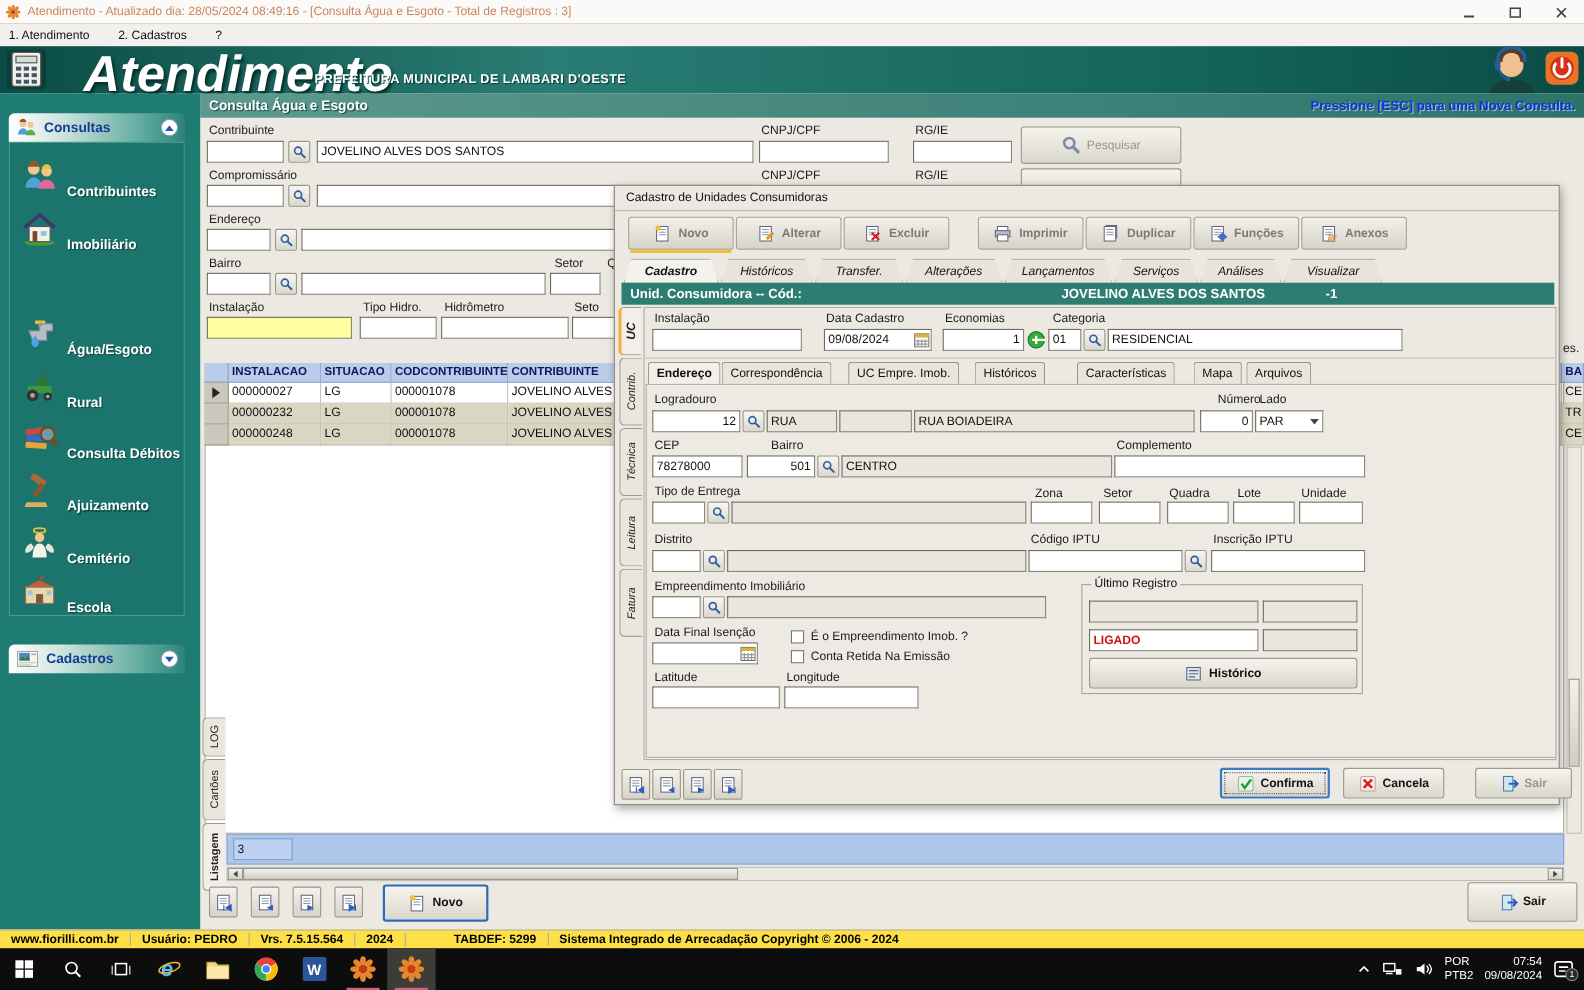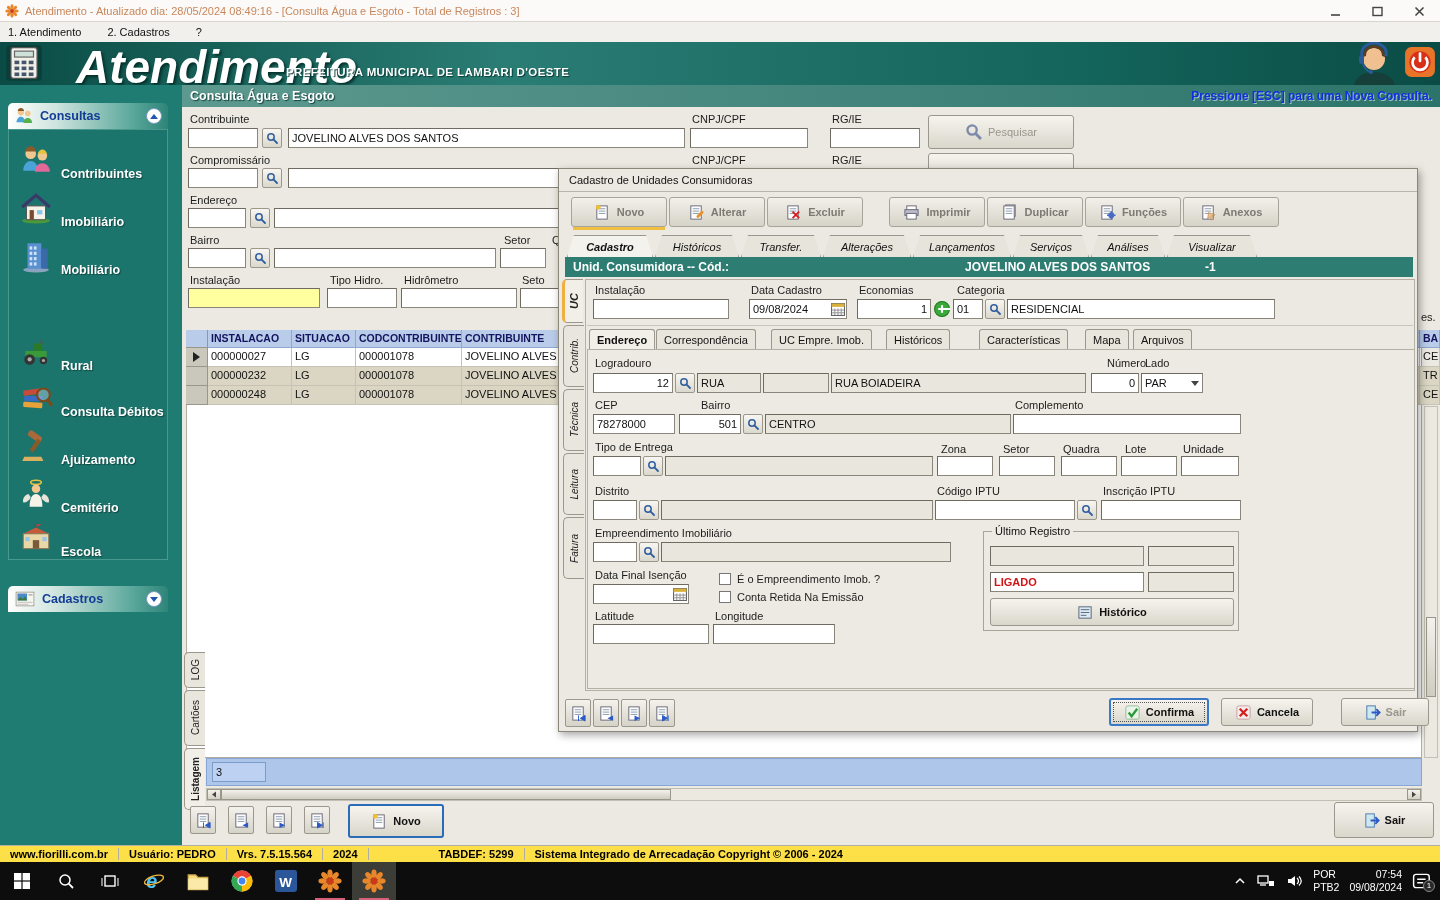--- a/index.html
+++ b/index.html
@@ -210,39 +210,30 @@
             <svg width="34" height="34" viewBox="0 0 32 32">
               <ellipse cx="16" cy="28" rx="13" ry="2.5" fill="#4a9a3a"></ellipse>
               <rect x="7" y="14" width="18" height="13" fill="#f5f2ea" stroke="#555"></rect>
               <path d="M3 15 16 4l13 11" fill="none" stroke="#3a3a6a" stroke-width="3"></path>
               <rect x="10" y="18" width="4" height="9" fill="#7a4a2a"></rect>
               <rect x="17" y="18" width="5" height="4" fill="#8ac4e8"></rect>
             </svg>
           </span>
         <span class="sl">Imobiliário</span>
       </div>
-      <div class="sitem" style="top:104px">
+      <div class="sitem" style="top:152px">
         <span class="ic">
             <svg width="34" height="34" viewBox="0 0 32 32">
-              <ellipse cx="16" cy="29" rx="12" ry="2.5" fill="#8aa4c0"></ellipse>
-              <rect x="8" y="4" width="13" height="24" fill="#5a8fd0"></rect>
-              <rect x="21" y="9" width="6" height="19" fill="#3a6aa8"></rect>
-              <g fill="#cfe4f8">
-                <rect x="10" y="7" width="2.5" height="3"></rect>
-                <rect x="14" y="7" width="2.5" height="3"></rect>
-                <rect x="10" y="12" width="2.5" height="3"></rect>
-                <rect x="14" y="12" width="2.5" height="3"></rect>
-                <rect x="10" y="17" width="2.5" height="3"></rect>
-                <rect x="14" y="17" width="2.5" height="3"></rect>
-                <rect x="10" y="22" width="2.5" height="3"></rect>
-                <rect x="14" y="22" width="2.5" height="3"></rect>
-              </g>
+              <rect x="12" y="4" width="9" height="3" rx="1" fill="#e8c23a"></rect>
+              <rect x="15" y="6" width="3" height="4" fill="#9aa0a8"></rect>
+              <path d="M7 13h9v-3c0-2 2-3 4-3h7v6h-5v8H10z" fill="#b8bcc4" stroke="#8a8e96"></path>
+              <path d="M9 23c0 2.5 1.6 4 3.2 4s3.2-1.5 3.2-4c0-2.5-3.2-6-3.2-6s-3.2 3.5-3.2 6z" fill="#4aa3e8"></path>
             </svg>
           </span>
-        <span class="sl">Mobiliário</span>
+        <span class="sl">Água/Esgoto</span>
       </div>
       <div class="sitem" style="top:200px">
         <span class="ic">
             <svg width="34" height="34" viewBox="0 0 32 32">
               <rect x="20" y="5" width="2" height="4" fill="#555"></rect>
               <rect x="14" y="8" width="8" height="7" fill="#2a7a2a"></rect>
               <path d="M6 15h20v6H6z" fill="#3a9a3a"></path>
               <circle cx="10" cy="23" r="5" fill="#333"></circle>
               <circle cx="10" cy="23" r="2" fill="#aaa"></circle>
               <circle cx="23" cy="24" r="3.5" fill="#333"></circle>
@@ -933,21 +924,21 @@
 
   <div id="statusbar" class="abs">
     <span class="seg">www.fiorilli.com.br</span>
       <span class="sep"></span>
     <span class="seg">Usuário: PEDRO</span>
       <span class="sep"></span>
     <span class="seg">Vrs. 7.5.15.564</span>
       <span class="sep"></span>
     <span class="seg">2024</span>
       <span class="sep"></span>
-    <span class="seg" style="padding-left:70px">TABDEF: 5299</span>
+    <span class="seg" style="padding-left:44px">TABDEF: 5299</span>
       <span class="sep"></span>
     <span class="seg">Sistema Integrado de Arrecadação Copyright © 2006 - 2024</span>
   </div>
 
   <div id="taskbar" class="abs">
     <div class="tslot">
         <svg width="18" height="18" viewBox="0 0 18 18">
           <g fill="#fff">
             <rect x="1" y="1" width="7.4" height="7.4"></rect>
             <rect x="9.6" y="1" width="7.4" height="7.4"></rect>

